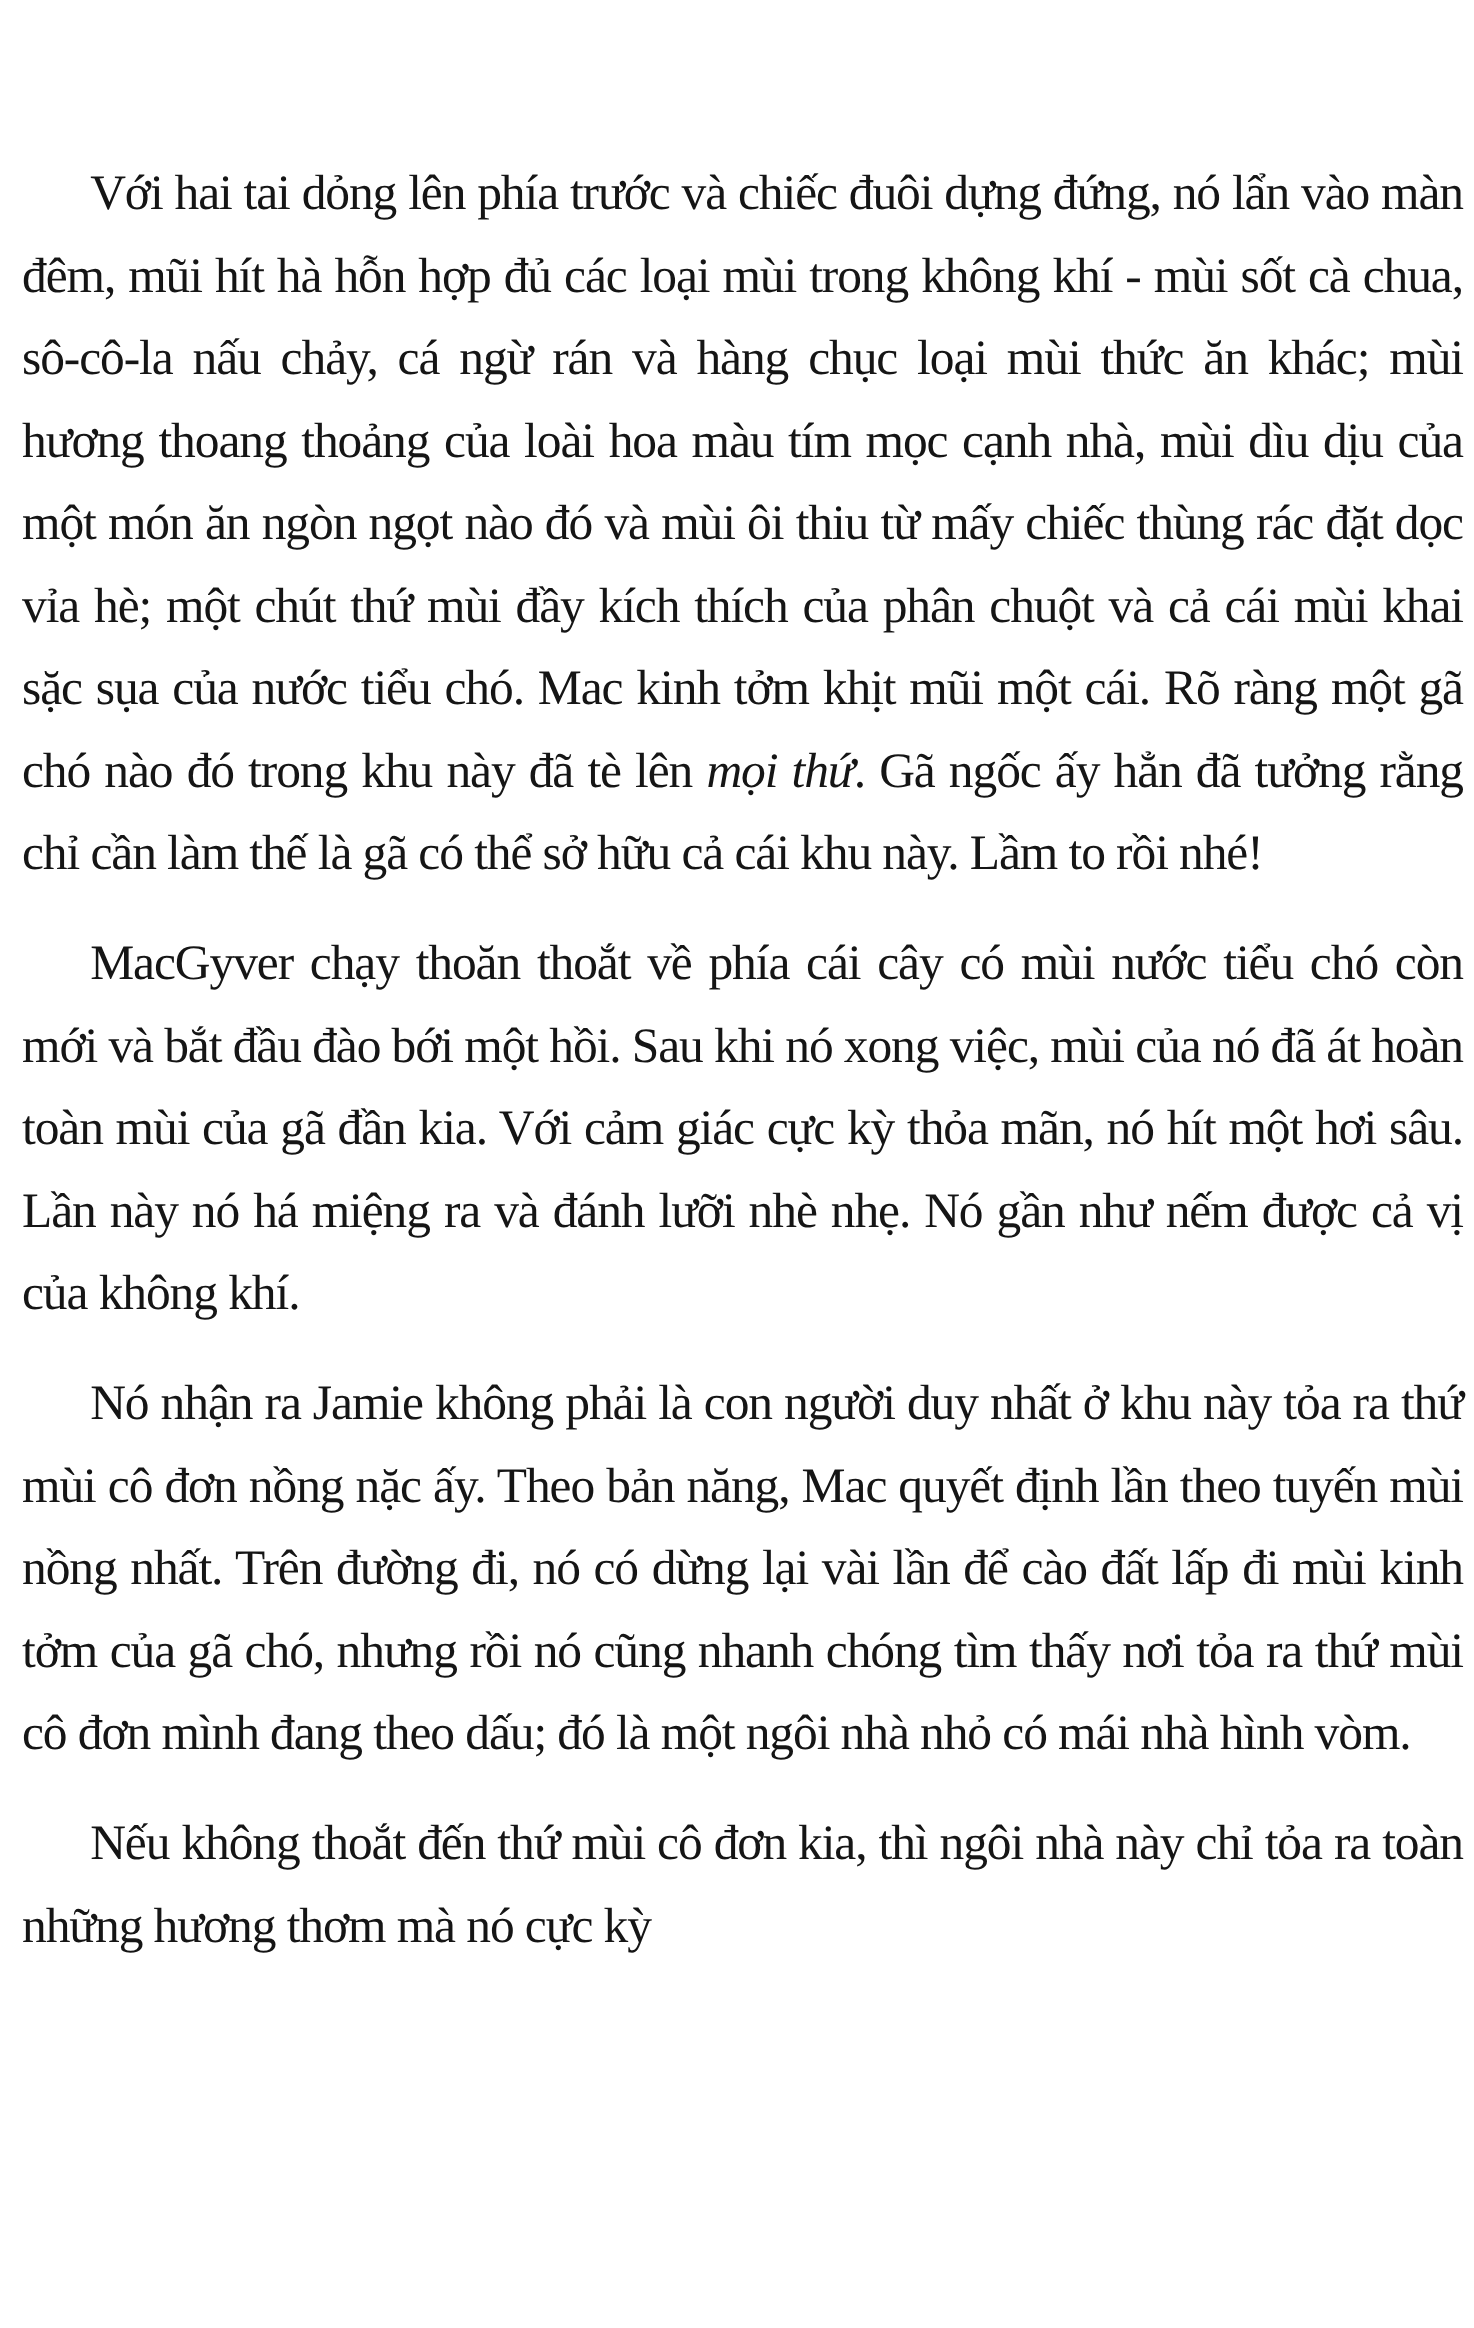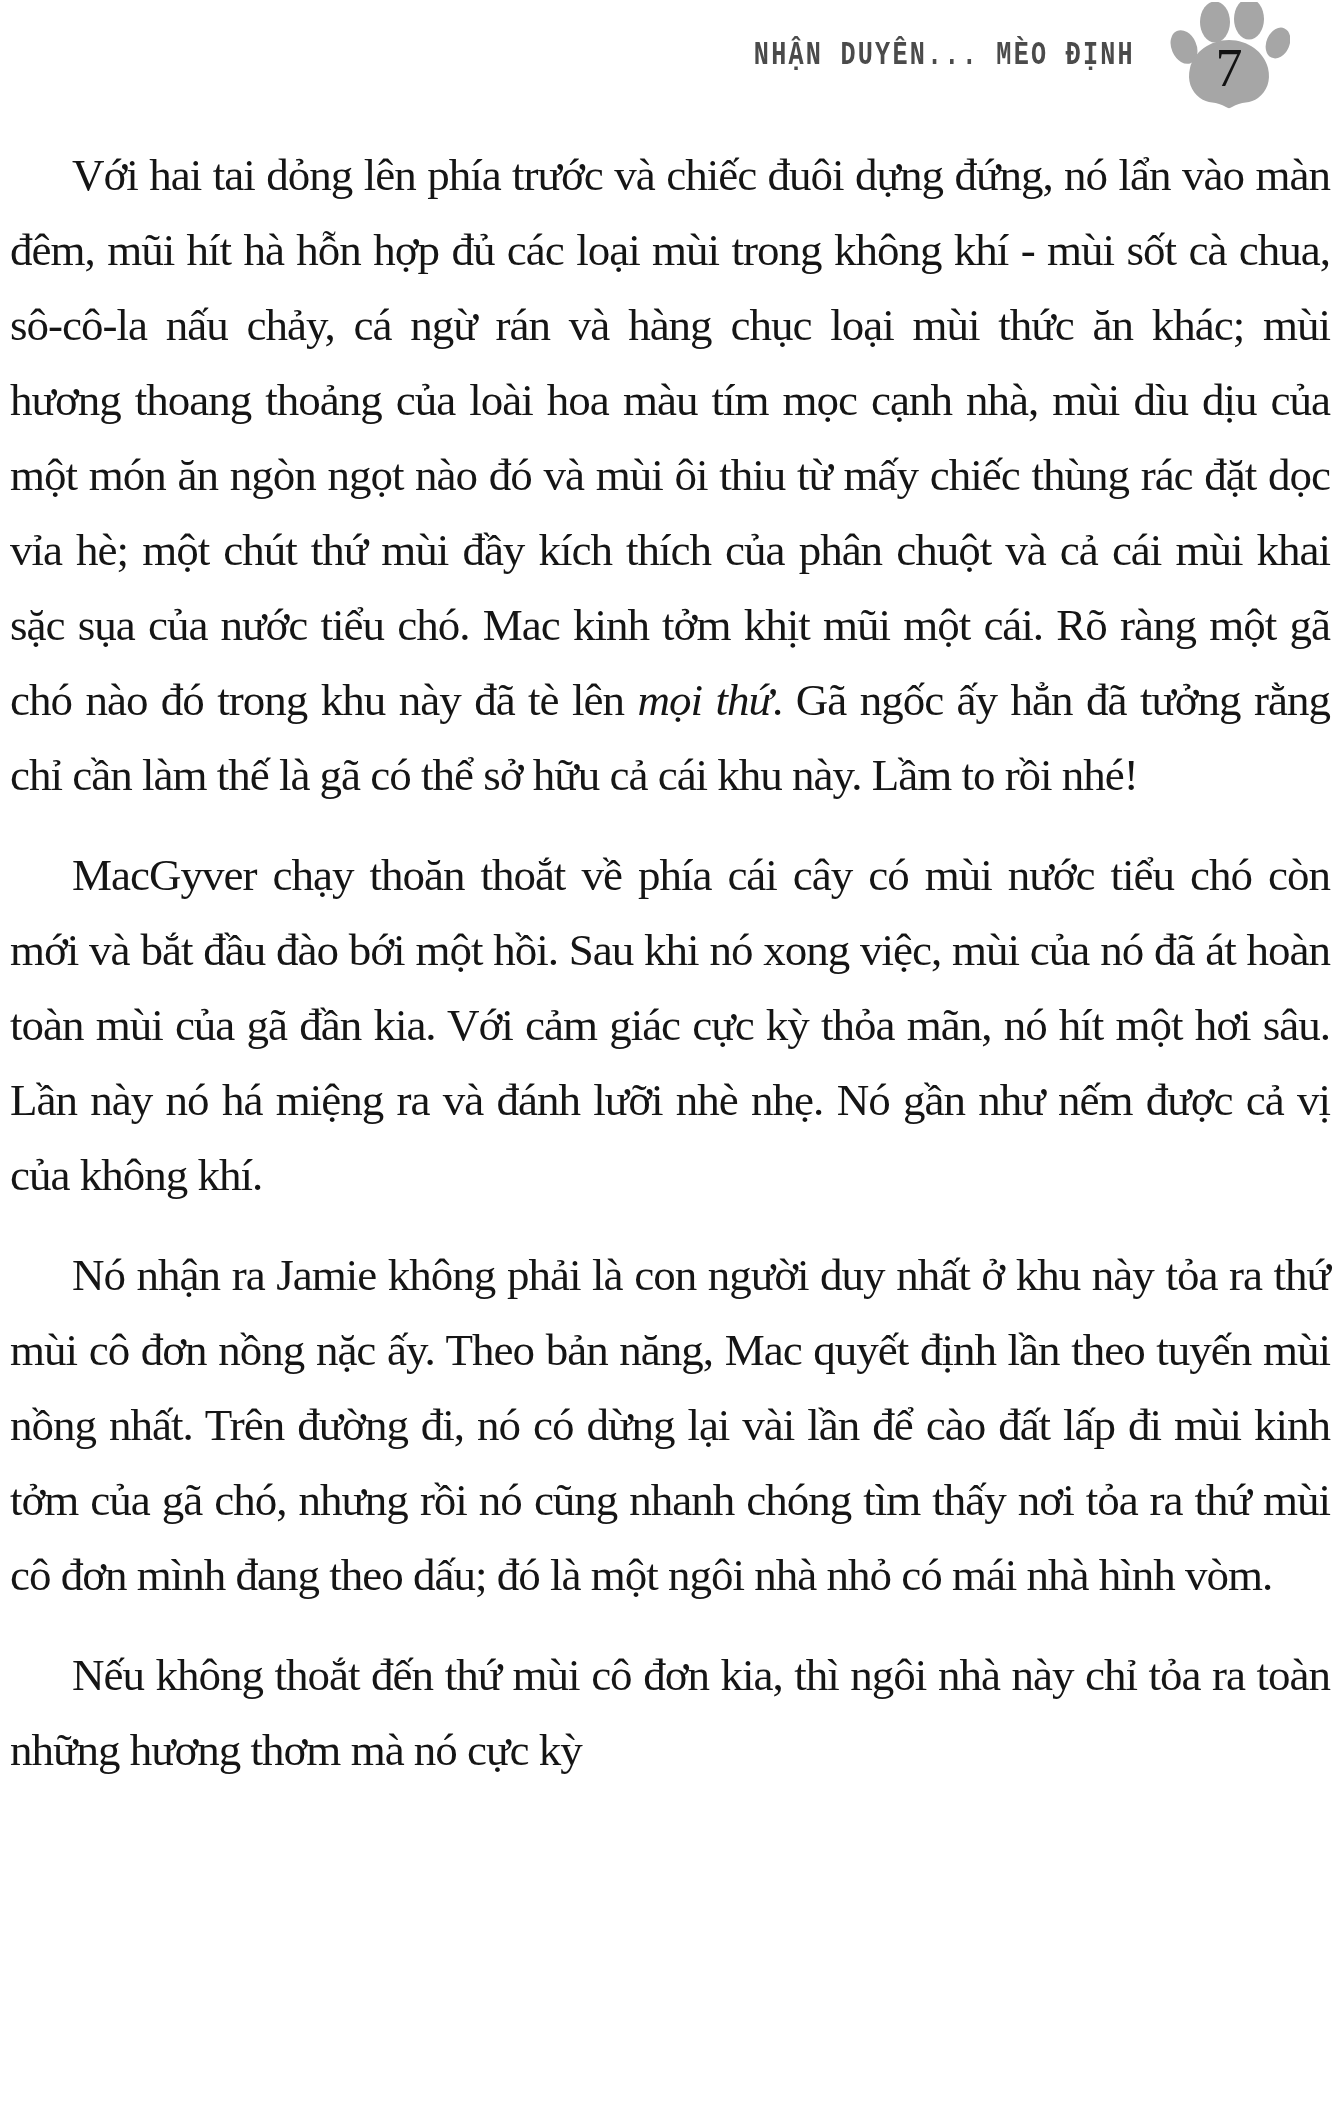--- a/index.html
+++ b/index.html
@@ -58,60 +58,39 @@
     font-family: "Liberation Serif", serif;
     font-size: 54px;
     line-height: 1;
     color: #121212;
   }
 
   
   .body-text {
     position: absolute;
     top: 138px;
-    left: 10px;
+    left: 20px;
     right: 10px;
     color: #151515;
   }
   .body-text p {
     margin: 0 0 25px 0;
     font-size: 45px;
     line-height: 75px;
     letter-spacing: -1px;
     text-align: justify;
     text-indent: 62px;
   }
   .italic { font-style: italic; }
 </style>
 </head>
 <body>
 
 <div class="page">
 
-  <div class="running-header">
-    <div class="chapter-title">NHẬN DUYÊN... MÈO ĐỊNH</div>
-
-    <div class="paw-wrap">
-      <svg viewBox="0 0 122 110" xmlns="http://www.w3.org/2000/svg" aria-hidden="true">
-        <ellipse class="paw-fill" cx="16" cy="45" rx="12.5" ry="17.5" transform="rotate(-24 16 45)"></ellipse>
-        <ellipse class="paw-fill" cx="47" cy="20" rx="15" ry="20.5"></ellipse>
-        <ellipse class="paw-fill" cx="81" cy="17" rx="15" ry="20.5"></ellipse>
-        <ellipse class="paw-fill" cx="110" cy="41" rx="11.5" ry="16" transform="rotate(24 110 41)"></ellipse>
-        <path class="paw-fill" d="M61 38
-          C 80 38 96 50 100 66
-          C 103 79 99 89 90 96
-          C 83 102 73 99 64 105
-          C 62 106.5 60 106.5 58 105
-          C 49 99 39 102 32 96
-          C 23 89 19 79 22 66
-          C 26 50 42 38 61 38 Z"></path>
-      </svg>
-      <div class="page-number">7</div>
-    </div>
-  </div>
 
   <div class="body-text">
     <p><span>Với hai tai dỏng lên phía trước và chiếc đuôi dựng đứng, nó lẩn vào màn đêm, mũi hít hà hỗn hợp đủ các loại mùi trong không khí - mùi sốt cà chua, sô-cô-la nấu chảy, cá ngừ rán và hàng chục loại mùi thức ăn khác; mùi hương thoang thoảng của loài hoa màu tím mọc cạnh nhà, mùi dìu dịu của một món ăn ngòn ngọt nào đó và mùi ôi thiu từ mấy chiếc thùng rác đặt dọc vỉa hè; một chút thứ mùi đầy kích thích của phân chuột và cả cái mùi khai sặc sụa của nước tiểu chó. Mac kinh tởm khịt mũi một cái. Rõ ràng một gã chó nào đó trong khu này đã tè lên </span><span class="italic">mọi thứ</span><span>. Gã ngốc ấy hẳn đã tưởng rằng chỉ cần làm thế là gã có thể sở hữu cả cái khu này. Lầm to rồi nhé!</span></p>
     <p>MacGyver chạy thoăn thoắt về phía cái cây có mùi nước tiểu chó còn mới và bắt đầu đào bới một hồi. Sau khi nó xong việc, mùi của nó đã át hoàn toàn mùi của gã đần kia. Với cảm giác cực kỳ thỏa mãn, nó hít một hơi sâu. Lần này nó há miệng ra và đánh lưỡi nhè nhẹ. Nó gần như nếm được cả vị của không khí.</p>
     <p>Nó nhận ra Jamie không phải là con người duy nhất ở khu này tỏa ra thứ mùi cô đơn nồng nặc ấy. Theo bản năng, Mac quyết định lần theo tuyến mùi nồng nhất. Trên đường đi, nó có dừng lại vài lần để cào đất lấp đi mùi kinh tởm của gã chó, nhưng rồi nó cũng nhanh chóng tìm thấy nơi tỏa ra thứ mùi cô đơn mình đang theo dấu; đó là một ngôi nhà nhỏ có mái nhà hình vòm.</p>
     <p>Nếu không thoắt đến thứ mùi cô đơn kia, thì ngôi nhà này chỉ tỏa ra toàn những hương thơm mà nó cực kỳ</p>
   </div>
 
 </div>
 

